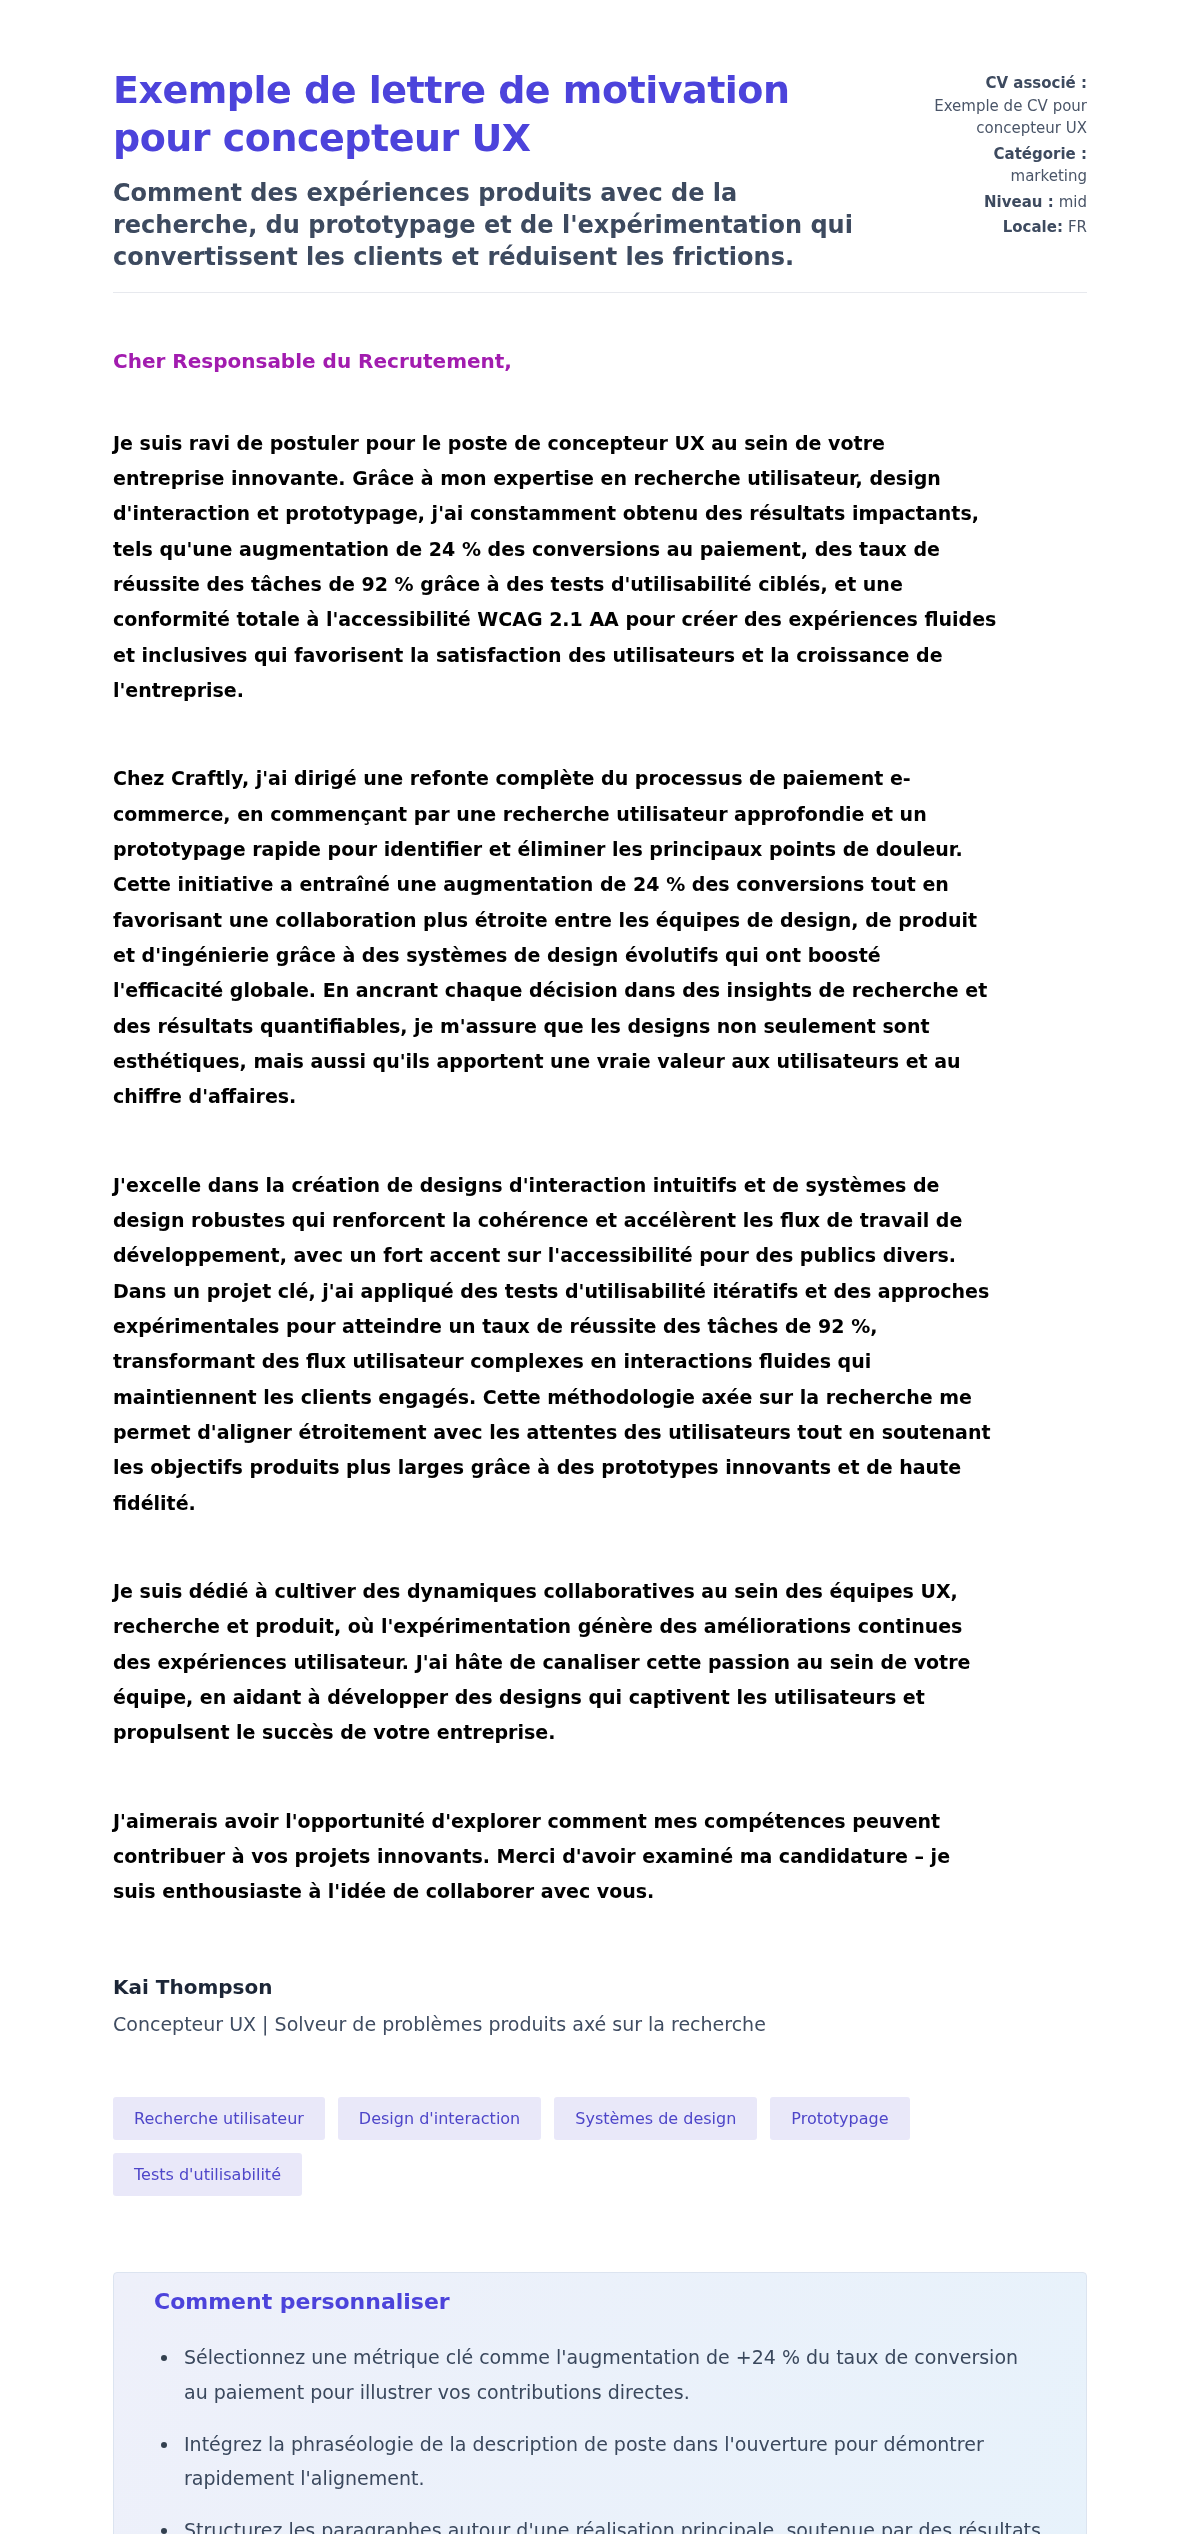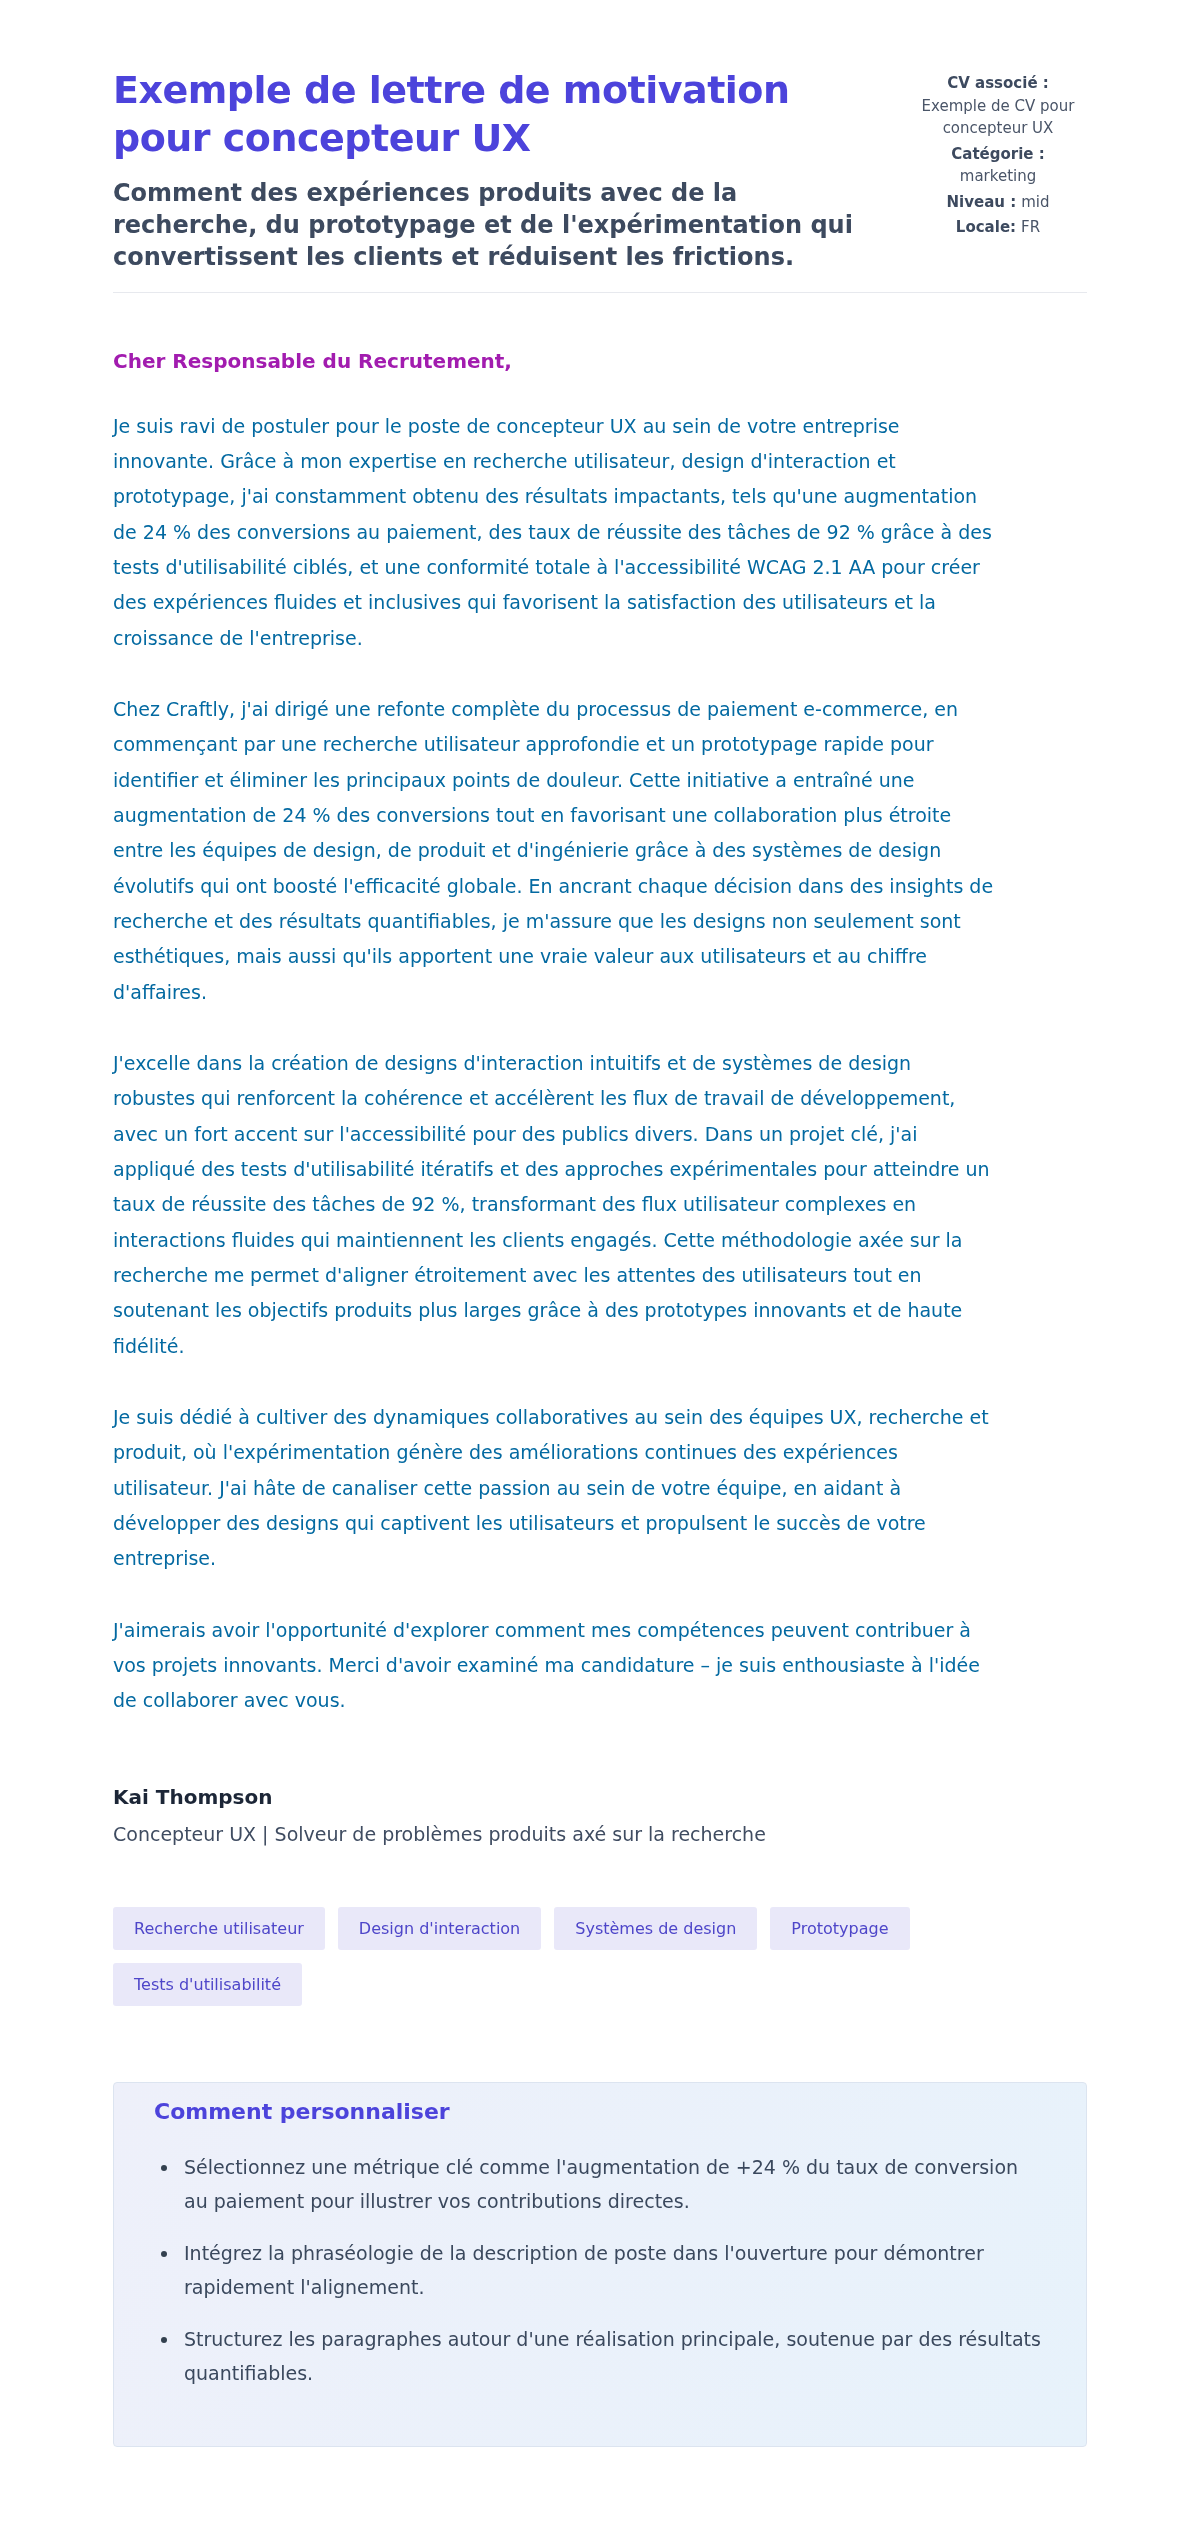--- a/index.html
+++ b/index.html
@@ -18,34 +18,34 @@
     color: #4c43db; letter-spacing: -0.5px; max-width: 700px;
   }
   p.subtitle {
     margin: 14px 0 0; font-size: 24px; line-height: 1.35; font-weight: bold;
     color: #3d4a5f; max-width: 790px;
   }
   .meta {
     flex-shrink: 0; width: 178px; text-align: right;
     font-size: 15px; line-height: 1.5; color: #4a5568; padding-top: 6px;
   }
-  .meta-item { margin-bottom: 3px; text-align: center; }
+  .meta-item { margin-bottom: 3px; }
   .meta-label { font-weight: bold; color: #3d4a5f; }
   .meta-item.stacked .meta-label { display: block; }
   .meta-item.inline .meta-value { margin-left: 5px; }
 
   .divider { border: none; border-top: 1px solid #e7e9ee; margin: 18px 0 0; }
 
   
   .greeting {
     margin: 56px 0 0; font-size: 20px; font-weight: bold; color: #a21caf;
   }
   .letter-body p.para {
-    margin: 36px 0 0; font-size: 19px; line-height: 1.86;
-    color: #0369a1; max-width: 884px;
+    margin: 53px 0 0; font-size: 19px; line-height: 1.86;
+    color: #000000; max-width: 884px; font-weight: bold;
   }
 
   
   .sig-name { margin: 66px 0 0; font-size: 20px; font-weight: bold; color: #1c2637; }
   .sig-role { margin: 14px 0 0; font-size: 19px; color: #3f4c61; }
 
   
   .tags { margin-top: 62px; display: flex; flex-wrap: wrap; gap: 13px; max-width: 900px; }
   .tag {
     display: inline-block; background: #e9e8f9; color: #4e46c9;

